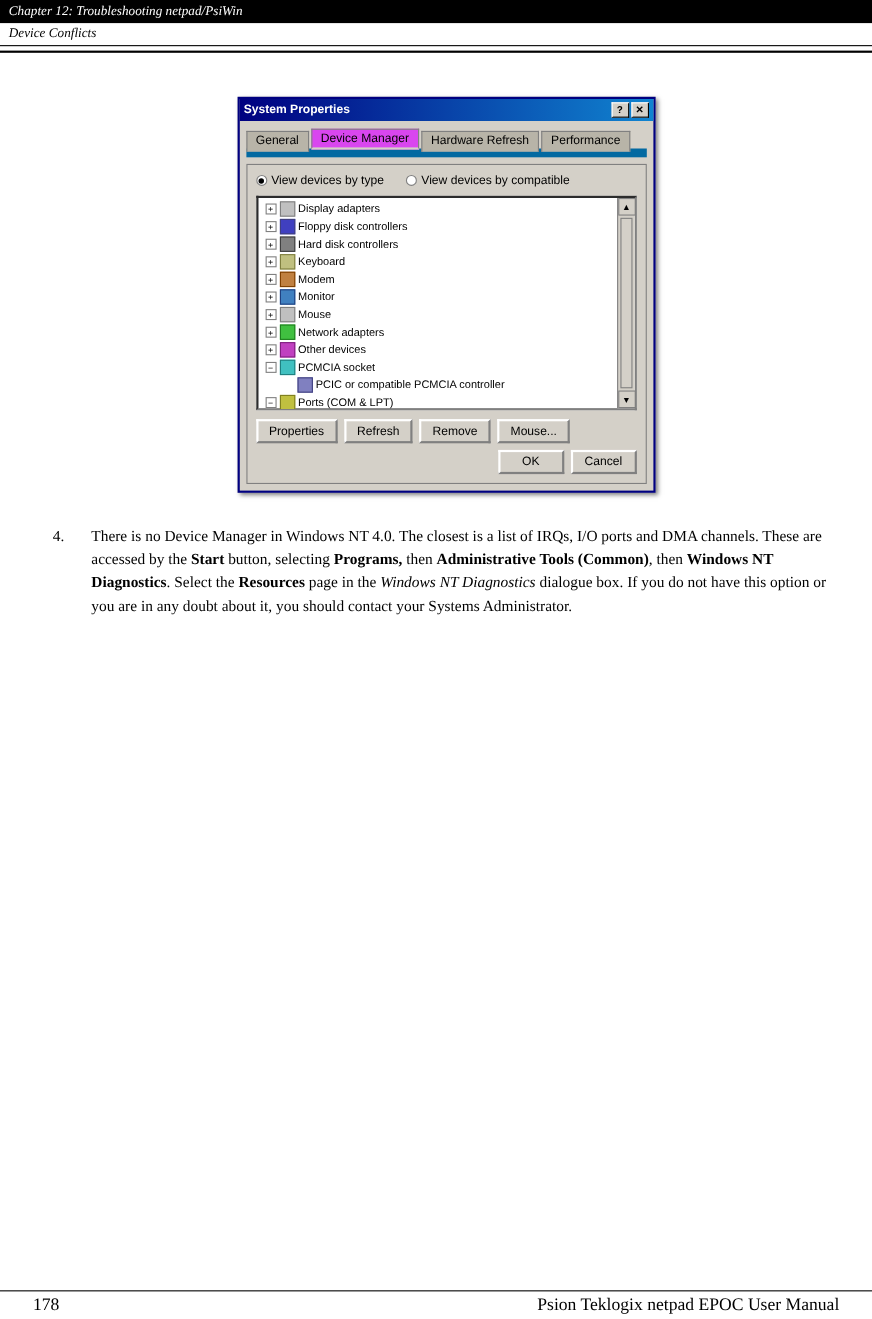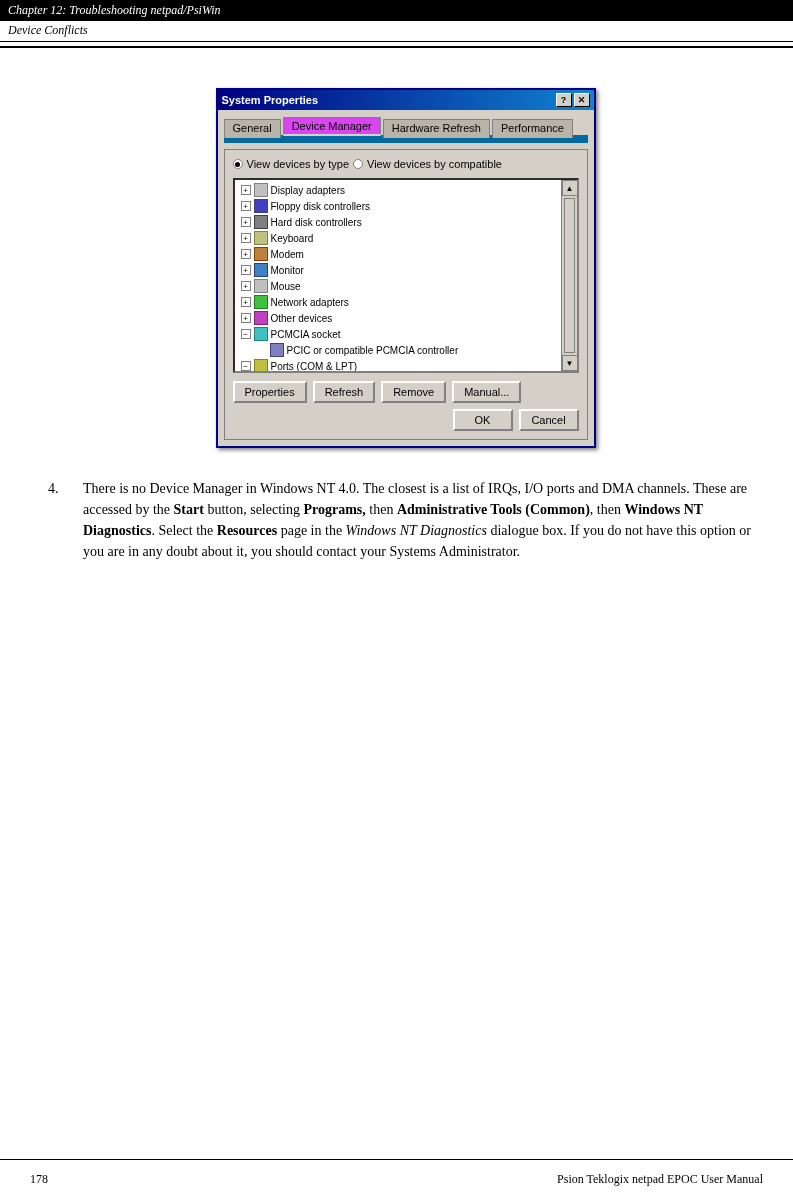--- a/index.html
+++ b/index.html
@@ -123,21 +123,21 @@
     
     .win-tab-content {
       border: 1px solid #808080;
       background: #d4d0c8;
       padding: 8px;
     }
 
     
     .win-radios {
       display: flex;
-      gap: 4px;
+      gap: 20px;
       margin-bottom: 8px;
       font-size: 11px;
       align-items: center;
     }
     .win-radio-option {
       display: flex;
       align-items: center;
       gap: 4px;
     }
     .win-radio {
@@ -414,21 +414,21 @@
               <div class="scrollbar-arrow">▲</div>
               <div class="scrollbar-thumb"></div>
               <div class="scrollbar-arrow">▼</div>
             </div>
           </div>
 
           <div class="win-action-buttons">
             <button class="win-btn">Properties</button>
             <button class="win-btn">Refresh</button>
             <button class="win-btn">Remove</button>
-            <button class="win-btn">Manual...</button>
+            <button class="win-btn">Mouse...</button>
           </div>
 
           <div class="win-ok-cancel">
             <button class="win-btn">OK</button>
             <button class="win-btn">Cancel</button>
           </div>
 
         </div>
       </div>
     </div>
@@ -438,16 +438,16 @@
     <div class="step-item">
       <span class="step-number">4.</span>
       <p class="step-text">
         <span>There is no Device Manager in Windows NT 4.0. The closest is a list of IRQs, I/O ports and DMA channels. These are accessed by the </span><strong>Start</strong><span> button, selecting </span><strong>Programs,</strong><span> then </span><strong>Administrative Tools (Common)</strong><span>, then </span><strong>Windows NT Diagnostics</strong><span>. Select the </span><strong>Resources</strong><span> page in the </span><em>Windows NT Diagnostics</em><span> dialogue box. If you do not have this option or you are in any doubt about it, you should contact your Systems Administrator.</span>
       </p>
     </div>
   </div>
 
 </div>
 
-<div style="position: fixed; bottom: 0; left: 0; right: 0; height: 40px; display: flex; justify-content: space-between; align-items: center; border-top: 1px solid #000; padding: 0 30px; font-size: 12px; background: #fff;">
+<div style="position: fixed; bottom: 0; left: 0; right: 0; height: 26px; display: flex; justify-content: space-between; align-items: center; border-top: 1px solid #000; padding: 0 30px; font-size: 16px; background: #fff;">
   <span>178</span>
   <span>Psion Teklogix netpad EPOC User Manual</span>
 </div>
 
 </body></html>

